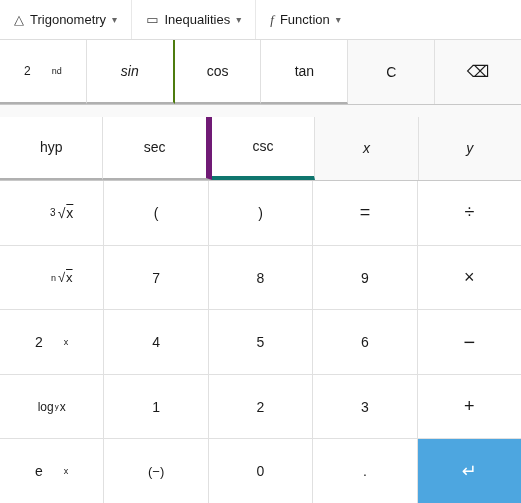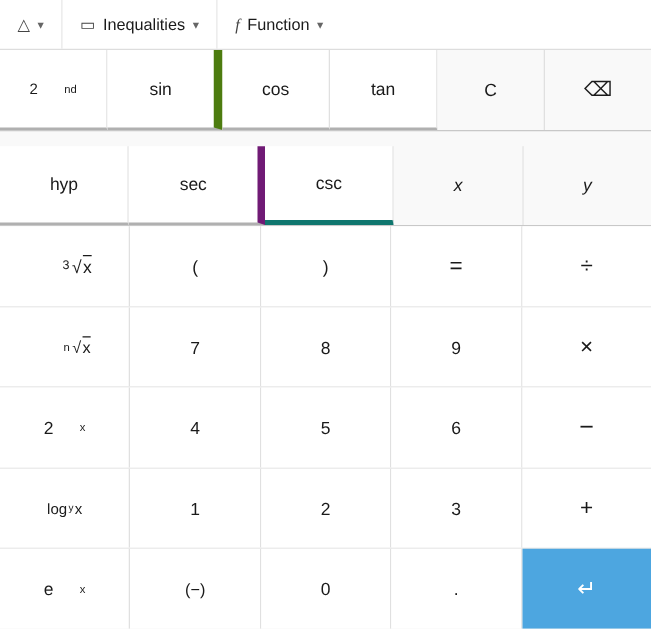--- a/index.html
+++ b/index.html
@@ -151,41 +151,42 @@
     .row { min-height: 0; }
   </style>
 </head>
 <body>
 
 <div class="calculator">
 
   <div class="menu-bar">
     <div class="menu-item">
       <span class="menu-icon">△</span>
+      <span>Trigonometry</span>
       <span class="menu-chevron">▾</span>
     </div>
     <div class="menu-item">
       <span class="menu-icon">▭</span>
       <span>Inequalities</span>
       <span class="menu-chevron">▾</span>
     </div>
     <div class="menu-item function-menu">
       <span class="menu-icon" style="font-style:italic; font-family: serif;">f</span>
       <span>Function</span>
       <span class="menu-chevron">▾</span>
     </div>
   </div>
 
   <div class="button-grid">
 
     <div class="row" style="border-bottom: 1px solid #c8c8c8;">
       <div class="cell" style="border-right:1px solid #e0e0e0; border-bottom: 2px solid #b0b0b0;">
         <span class="cell-label small">2<sup>nd</sup></span>
       </div>
-      <div class="cell" style="border-right:7px solid #4d7c0f; border-bottom: 2px solid #b0b0b0;">
+      <div class="cell" style="border-right:2px solid #4d7c0f; border-bottom: 2px solid #b0b0b0; font-style: italic;">
         <span class="cell-label">sin</span>
       </div>
       <div class="cell" style="border-right:1px solid #e0e0e0; border-bottom: 2px solid #b0b0b0;">
         <span class="cell-label">cos</span>
       </div>
       <div class="cell" style="border-right:1px solid #e0e0e0; border-bottom: 2px solid #b0b0b0;">
         <span class="cell-label">tan</span>
       </div>
       <div class="cell" style="border-right:1px solid #e0e0e0; background:#f9f9f9;">
         <span class="cell-label">C</span>

